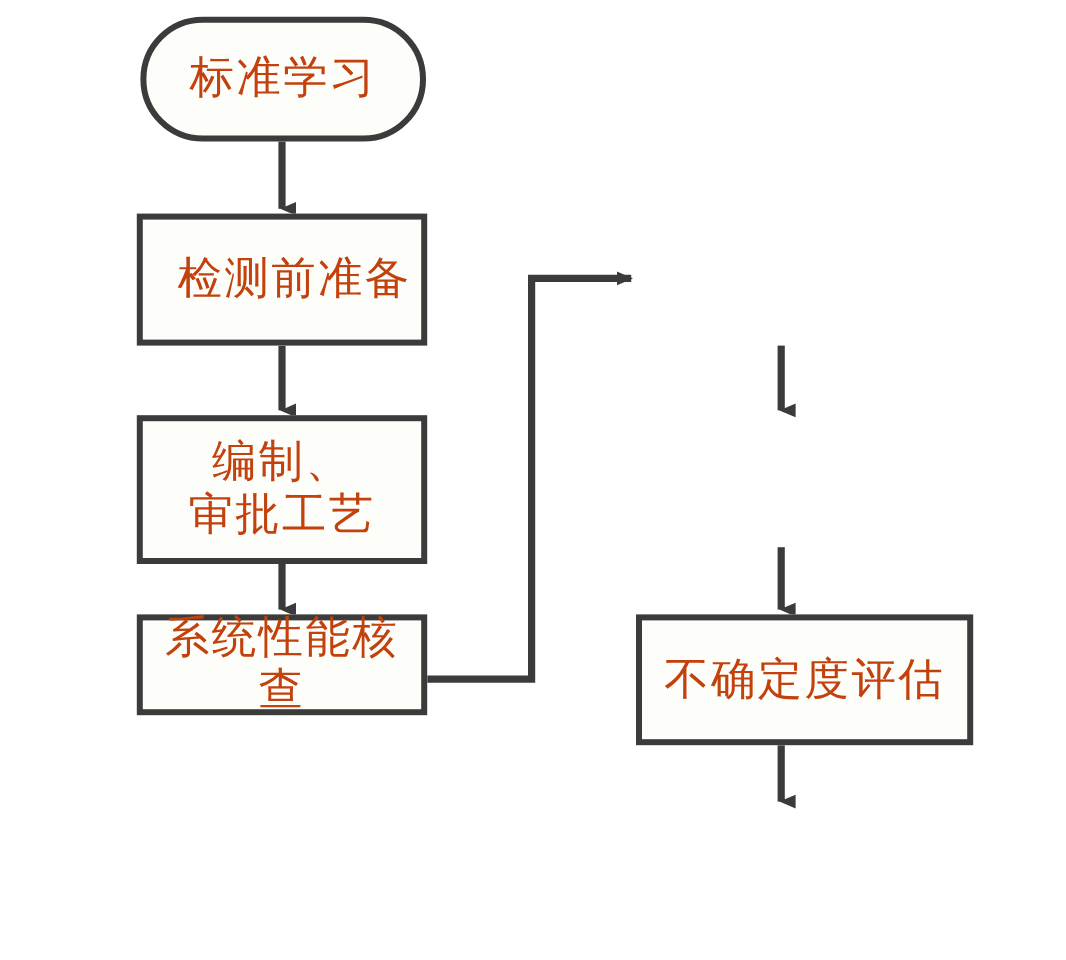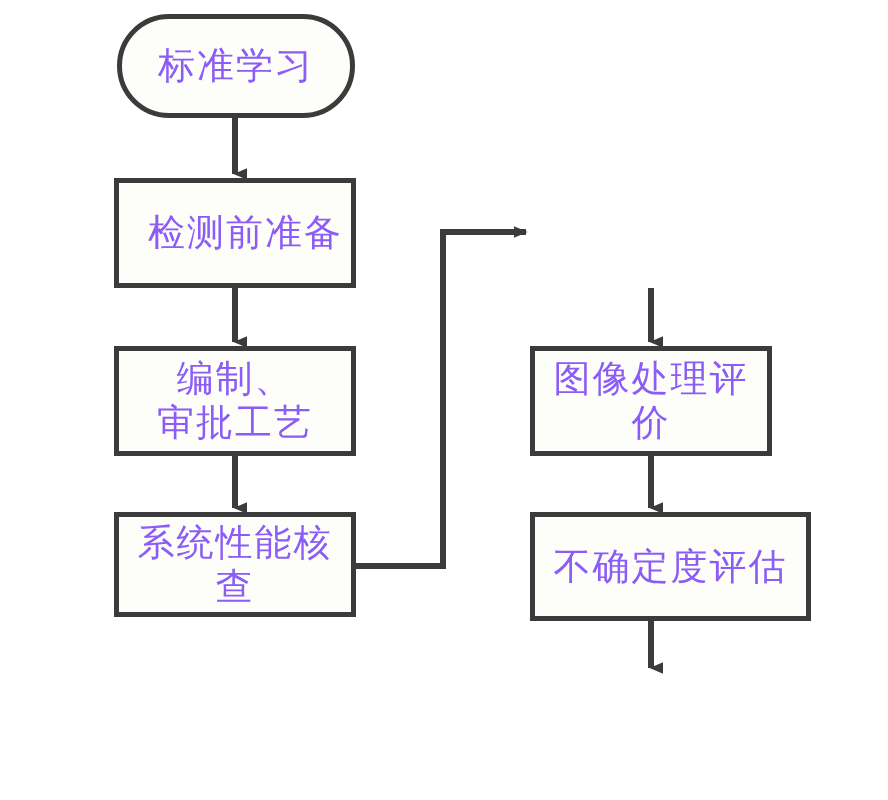--- a/index.html
+++ b/index.html
@@ -27,42 +27,42 @@
   }
   .node {
     position: absolute;
     box-sizing: border-box;
     background: #fdfefa;
     border: 5px solid #3b3b3b;
     display: flex;
     align-items: center;
     justify-content: center;
     text-align: center;
-    color: #8b5cf6;
+    color: #c2410c;
     font-size: 37px;
     line-height: 1.18;
     letter-spacing: 2px;
     white-space: pre-line;
     z-index: 2;
   }
   .node.process {
     border-radius: 0;
   }
   .node.terminator {
     border-radius: 52px;
   }
   .node .node-label {
     display: block;
     white-space: pre-line;
   }
   
   #node-standard-study { left: 117px; top: 14px;  width: 238px; height: 104px; }
   #node-pre-test-prep  { left: 114px; top: 178px; width: 242px; height: 110px; padding-left: 21px; }
-  #node-draft-approve  { left: 114px; top: 346px; width: 242px; height: 110px; }
-  #node-system-check   { left: 114px; top: 512px; width: 242px; height: 105px; }
+  #node-draft-approve  { left: 114px; top: 346px; width: 242px; height: 124px; }
+  #node-system-check   { left: 114px; top: 512px; width: 242px; height: 84px; }
   
   #node-scan-params    { left: 530px; top: 178px; width: 242px; height: 110px; }
   #node-image-eval     { left: 530px; top: 346px; width: 242px; height: 110px; }
   #node-uncertainty    { left: 530px; top: 512px; width: 281px; height: 109px; }
   #node-output-result  { left: 530px; top: 672px; width: 242px; height: 110px; }
 </style>
 </head>
 <body>
 
 <div id="canvas">
@@ -103,22 +103,19 @@
   <div class="node process" id="node-draft-approve">
     <span class="node-label">编制、
 审批工艺</span>
   </div>
 
   <div class="node process" id="node-system-check">
     <span class="node-label">系统性能核查</span>
   </div>
 
 
-  <div class="node process" id="node-image-eval">
-    <span class="node-label">图像处理评价</span>
-  </div>
 
   <div class="node process" id="node-uncertainty">
     <span class="node-label">不确定度评估</span>
   </div>
 
 
 </div>
 
 </body></html>

